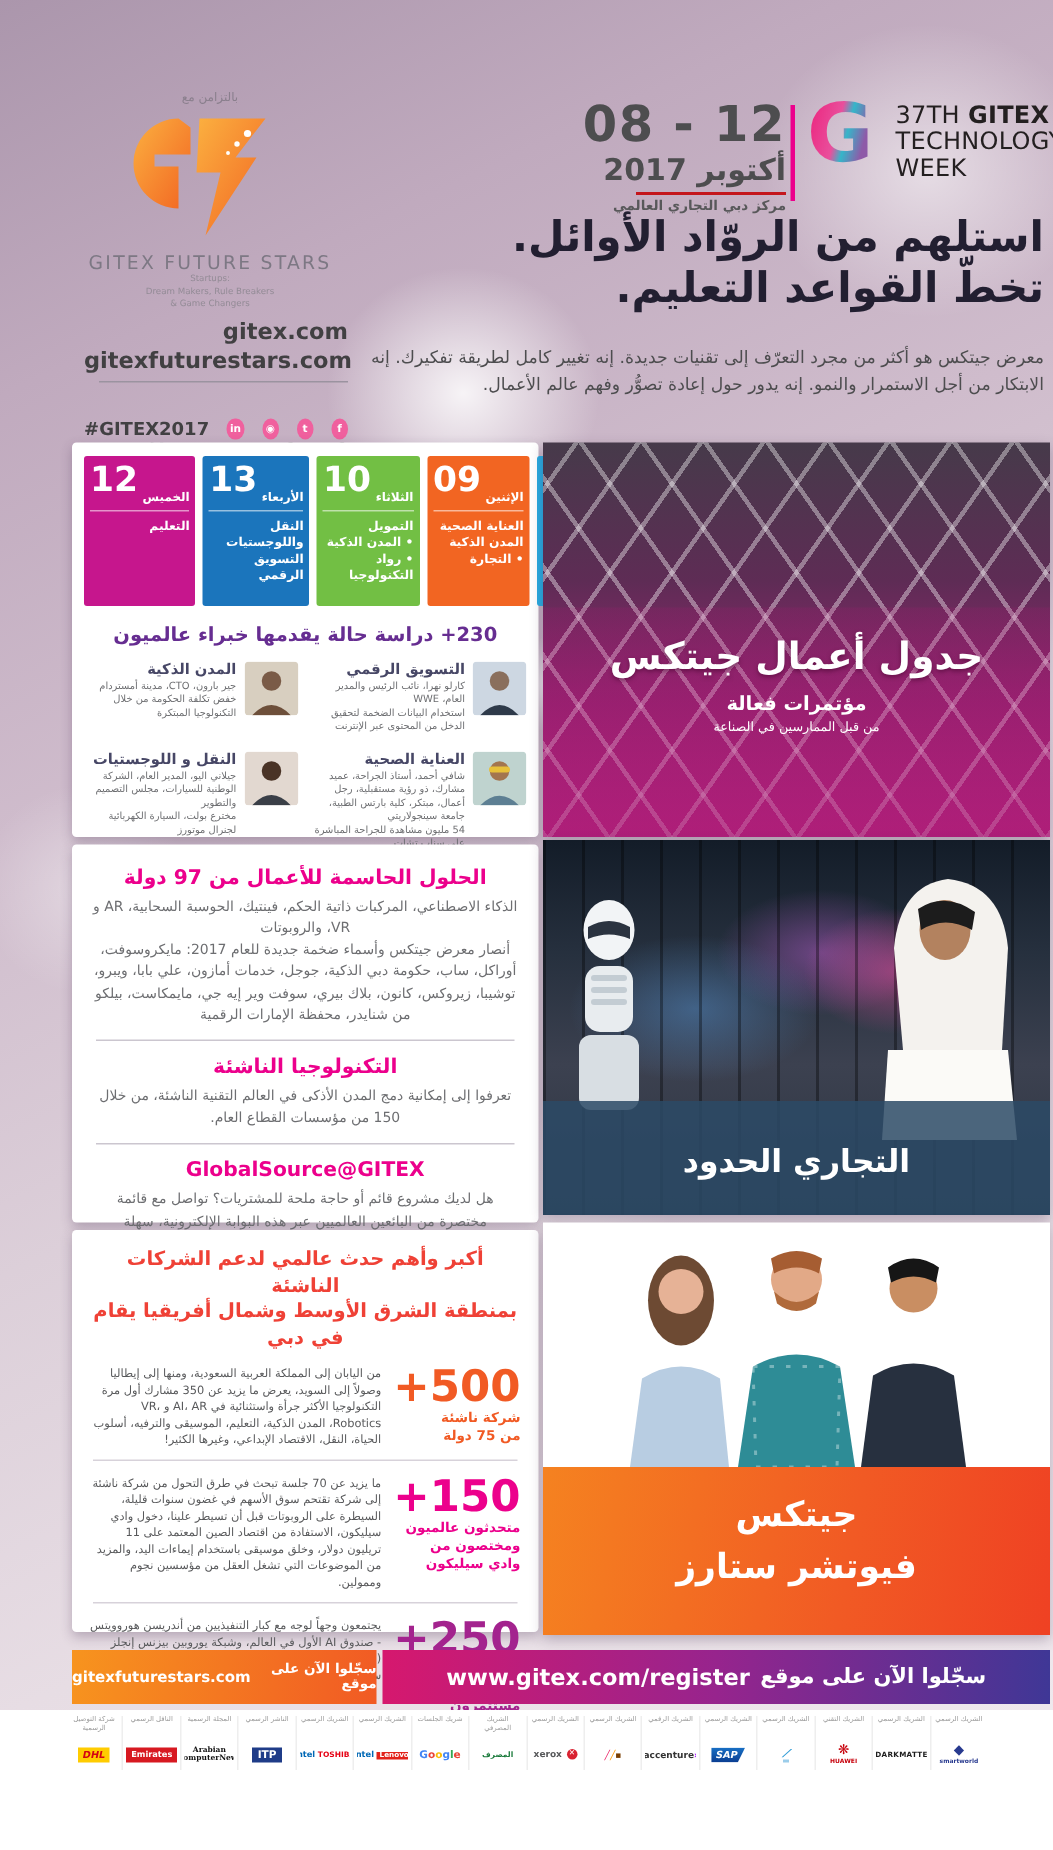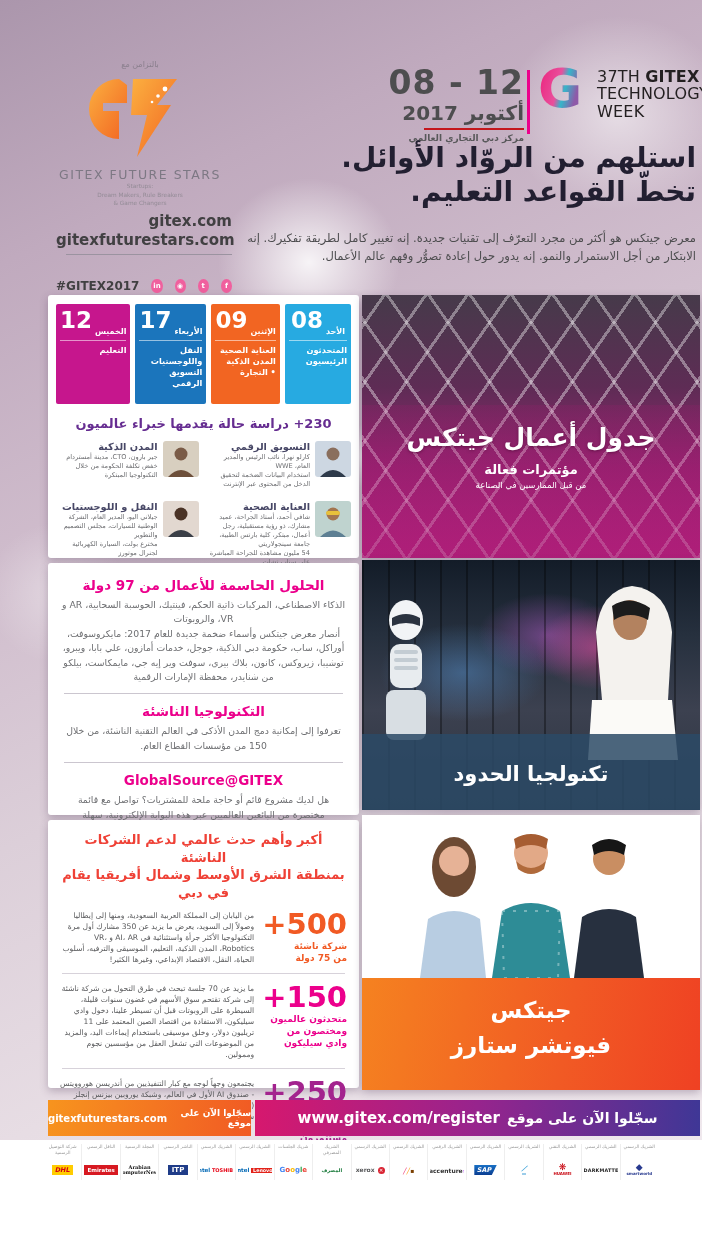--- a/index.html
+++ b/index.html
@@ -241,27 +241,38 @@
             <span class="day-name">الخميس</span>
           </div>
         <div class="day-topics">
             <div>التعليم</div>
             <div></div>
             <div></div>
           </div>
       </div>
       <div class="day c11">
         <div class="day-head">
-            <span class="day-num">17</span>
+            <span class="day-num">13</span>
             <span class="day-name">الأربعاء</span>
           </div>
         <div class="day-topics">
             <div>النقل</div>
             <div>واللوجستيات</div>
             <div>التسويق الرقمي</div>
+          </div>
+      </div>
+      <div class="day c10">
+        <div class="day-head">
+            <span class="day-num">10</span>
+            <span class="day-name">الثلاثاء</span>
+          </div>
+        <div class="day-topics">
+            <div>التمويل</div>
+            <div>• المدن الذكية</div>
+            <div>• رواد التكنولوجيا</div>
           </div>
       </div>
       <div class="day c09">
         <div class="day-head">
             <span class="day-num">09</span>
             <span class="day-name">الإثنين</span>
           </div>
         <div class="day-topics">
             <div>العناية الصحية</div>
             <div>المدن الذكية</div>
@@ -415,21 +426,21 @@
       <rect x="18" y="68" width="24" height="4" rx="2" fill="#c3ccd3"></rect>
       <rect x="10" y="92" width="40" height="50" rx="8" fill="#d8dee3"></rect>
     </svg>
     <svg id="visitor" width="120" height="180" viewBox="0 0 120 180">
       <path d="M60 6 Q96 10 100 52 L96 120 L30 120 L24 52 Q28 10 60 6 Z" fill="#f4f2ee"></path>
       <ellipse cx="58" cy="40" rx="17" ry="20" fill="#b3825f"></ellipse>
       <path d="M40 26 Q58 14 78 28 L76 40 Q58 30 42 40 Z" fill="#1c1c1c"></path>
       <path d="M20 120 L100 120 L106 180 L16 180 Z" fill="#fbfaf7"></path>
     </svg>
     <div class="band"></div>
-    <div class="cap">تكنولجيا الحدود</div>
+    <div class="cap">التجاري الحدود</div>
   </div>
 
   <div class="poster-img" id="img-stars">
     <svg id="people" width="338" height="163" viewBox="0 0 338 163">
       <ellipse cx="92" cy="52" rx="22" ry="30" fill="#6d4a33"></ellipse>
       <circle cx="92" cy="46" r="15" fill="#e6b296"></circle>
       <path d="M58 163 L66 104 Q92 88 118 104 L124 163 Z" fill="#b8cde2"></path>
       <circle cx="169" cy="38" r="17" fill="#e2a987"></circle>
       <path d="M154 46 Q169 60 184 46 L182 54 Q169 64 156 54 Z" fill="#b06a3b"></path>
       <path d="M152 24 Q169 14 186 24 L184 34 Q169 26 154 34 Z" fill="#a65d32"></path>

